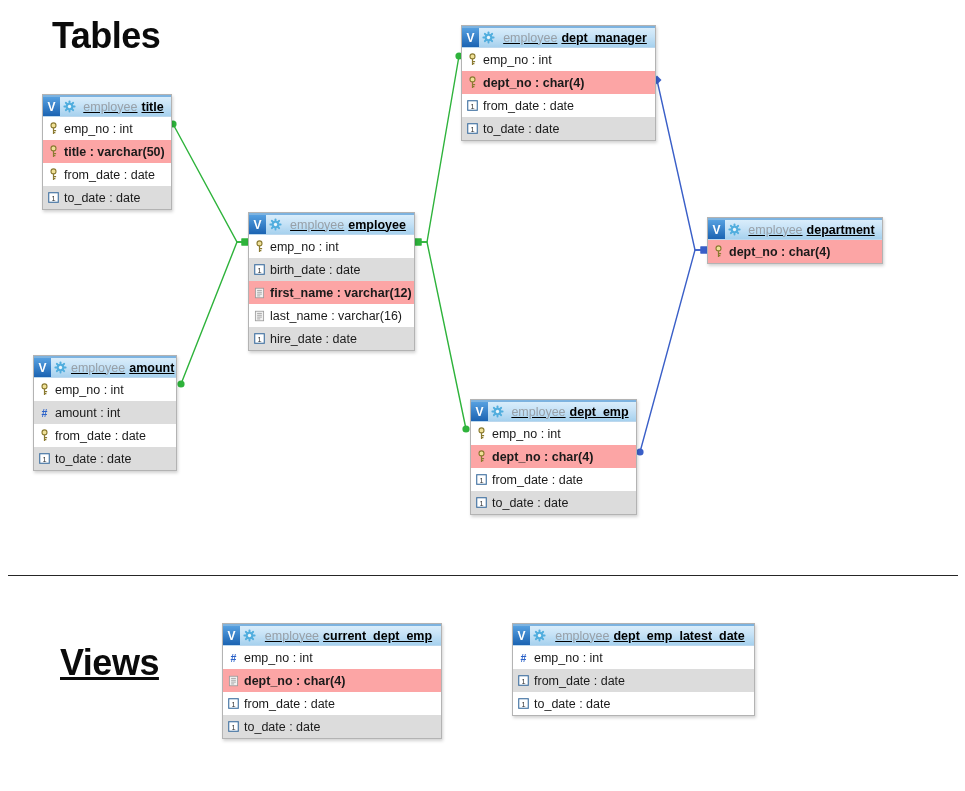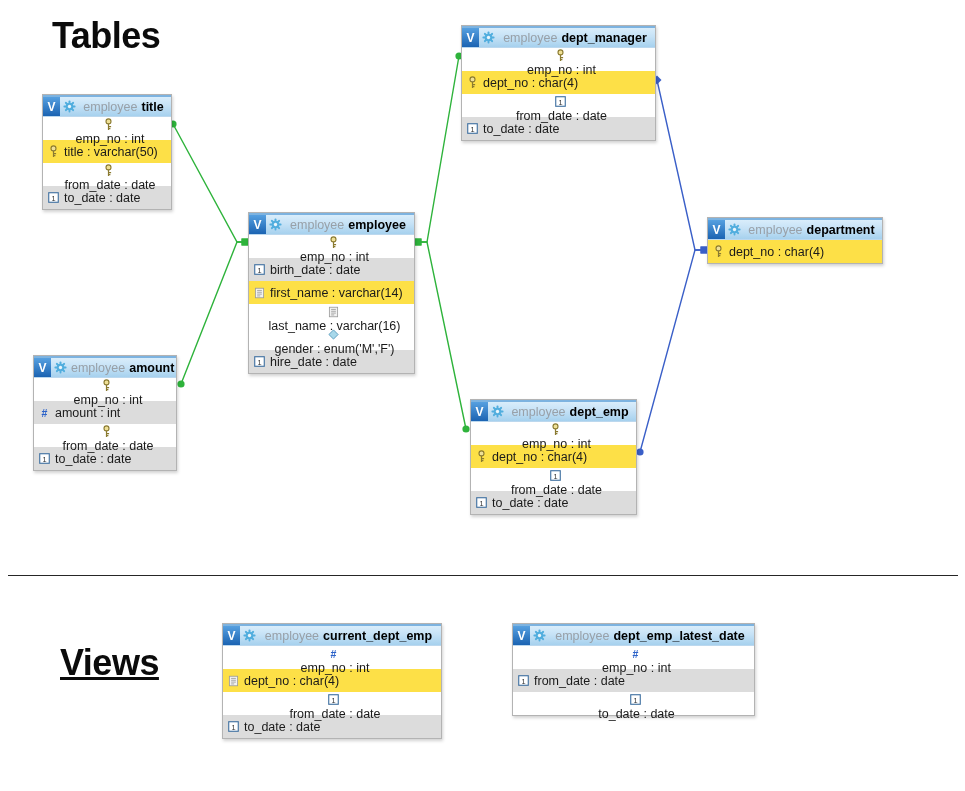--- a/index.html
+++ b/index.html
@@ -12,29 +12,29 @@
   .heading.views{left:60px;top:644px;text-decoration:underline;}
   .divider{position:absolute;left:8px;top:575px;width:950px;height:0;border-top:1.6px solid #262626;z-index:2;}
   .card{position:absolute;z-index:2;background:#fff;border:1px solid #b3b3b3;
         box-shadow:1px 2px 3px rgba(0,0,0,0.18);font-size:12.5px;}
   .card-header{height:22px;display:flex;align-items:center;
         background:linear-gradient(180deg,#d9edfb 0%,#c6e2f6 45%,#a6d1ee 100%);
         border-top:2px solid #7db3e0;border-bottom:1px solid #bcd8ee;}
   .vbadge{width:17px;height:100%;flex:0 0 17px;display:flex;align-items:center;justify-content:center;
         background:linear-gradient(180deg,#56a0e0,#1b63b2);color:#fff;font-weight:bold;font-size:12px;}
   .gear{margin-left:3px;display:flex;align-items:center;}
-  .htext{flex:1;text-align:center;white-space:nowrap;padding:0 4px;overflow:hidden;}
+  .htext{flex:1;text-align:center;white-space:nowrap;padding:0 4px;overflow:hidden;text-decoration:underline;}
   .schema{color:#98a0a8;margin-right:4px;}
   .tname{color:#000;font-weight:bold;}
   .col-row{height:23px;display:flex;align-items:center;padding-left:3px;}
   .col-row .icon{width:15px;flex:0 0 15px;display:flex;align-items:center;justify-content:center;}
   .col-row .lbl{margin-left:3px;color:#1a1a1a;white-space:nowrap;}
-  .bg-white{background:#ffffff;flex-direction:column;}
+  .bg-white{background:#ffffff;}
   .bg-grey{background:#dcdcdc;}
-  .bg-pink{background:#fde047;}
+  .bg-pink{background:#fca5a5;font-weight:bold;}
 </style>
 </head>
 <body>
 
 <div class="canvas">
   <svg id="relations" width="965" height="791" viewBox="0 0 965 791">
       <polyline points="173,124 237,242 248,242" fill="none" stroke="#2eb33b" stroke-width="1.4"></polyline>
       <circle cx="173" cy="124" r="3.6" fill="#2eb33b"></circle>
       <rect x="241.5" y="238.5" width="7" height="7" fill="#2eb33b"></rect>
       <polyline points="181,384 237,242 248,242" fill="none" stroke="#2eb33b" stroke-width="1.4"></polyline>
@@ -199,38 +199,30 @@
           </span>
           <span class="lbl">birth_date : date</span>
         </div>
         <div class="col-row bg-pink">
           <span class="icon">
             <svg width="11" height="12" viewBox="0 0 12 12">
               <rect x="1.5" y="0.8" width="9" height="10.4" fill="#f2f2f2" stroke="#9a9a9a" stroke-width="0.9"></rect>
               <path d="M3.4 3.2h5.2M3.4 5.2h5.2M3.4 7.2h5.2M3.4 9.2h3.4" stroke="#9a9a9a" stroke-width="0.9"></path>
             </svg>
           </span>
-          <span class="lbl">first_name : varchar(14)</span>
+          <span class="lbl">first_name : varchar(12)</span>
         </div>
         <div class="col-row bg-white">
           <span class="icon">
             <svg width="11" height="12" viewBox="0 0 12 12">
               <rect x="1.5" y="0.8" width="9" height="10.4" fill="#f2f2f2" stroke="#9a9a9a" stroke-width="0.9"></rect>
               <path d="M3.4 3.2h5.2M3.4 5.2h5.2M3.4 7.2h5.2M3.4 9.2h3.4" stroke="#9a9a9a" stroke-width="0.9"></path>
             </svg>
           </span>
           <span class="lbl">last_name : varchar(16)</span>
-        </div>
-        <div class="col-row bg-white">
-          <span class="icon">
-            <svg width="11" height="11" viewBox="0 0 12 12">
-              <path d="M6 1 L11 6 L6 11 L1 6 Z" fill="#a8d8ea" stroke="#5599bb" stroke-width="1"></path>
-            </svg>
-          </span>
-          <span class="lbl">gender : enum('M','F')</span>
         </div>
         <div class="col-row bg-grey">
           <span class="icon">
             <svg width="11" height="11" viewBox="0 0 12 12">
               <rect x="0.8" y="0.8" width="10.4" height="10.4" fill="#fff" stroke="#3c6e9f" stroke-width="1.2"></rect>
               <text x="6" y="9.3" font-size="8" text-anchor="middle" fill="#333" font-family="Liberation Sans,sans-serif">1</text>
             </svg>
           </span>
           <span class="lbl">hire_date : date</span>
         </div>

